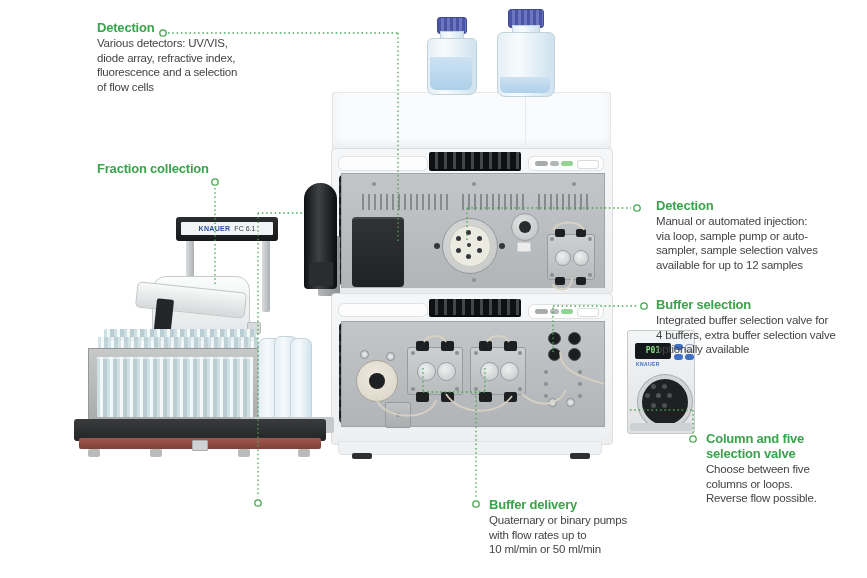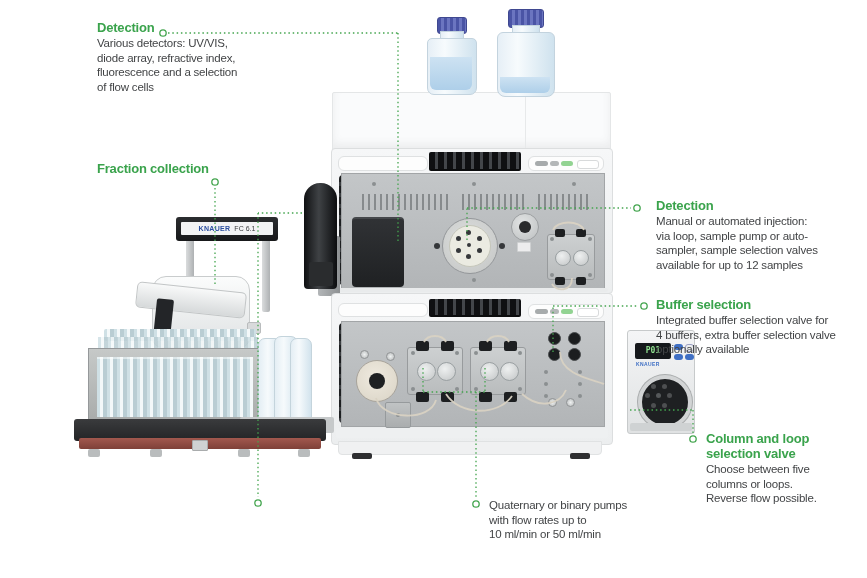--- a/index.html
+++ b/index.html
@@ -284,25 +284,26 @@
 sampler, sample selection valves
 available for up to 12 samples</div>
   </div>
   <div class="callout" style="left:656px;top:297px;">
     <div class="ct">Buffer selection</div>
     <div class="cb">Integrated buffer selection valve for
 4 buffers, extra buffer selection valve
 optionally available</div>
   </div>
   <div class="callout" style="left:706px;top:431px;">
-    <div class="ct">Column and loop
+    <div class="ct">Column and five
 selection valve</div>
     <div class="cb">Choose between five
 columns or loops.
 Reverse flow possible.</div>
   </div>
   <div class="callout" style="left:489px;top:497px;">
+    <div class="ct">Buffer delivery</div>
     <div class="cb">Quaternary or binary pumps
 with flow rates up to
 10 ml/min or 50 ml/min</div>
   </div>
 
 </div>
 
 </body></html>

